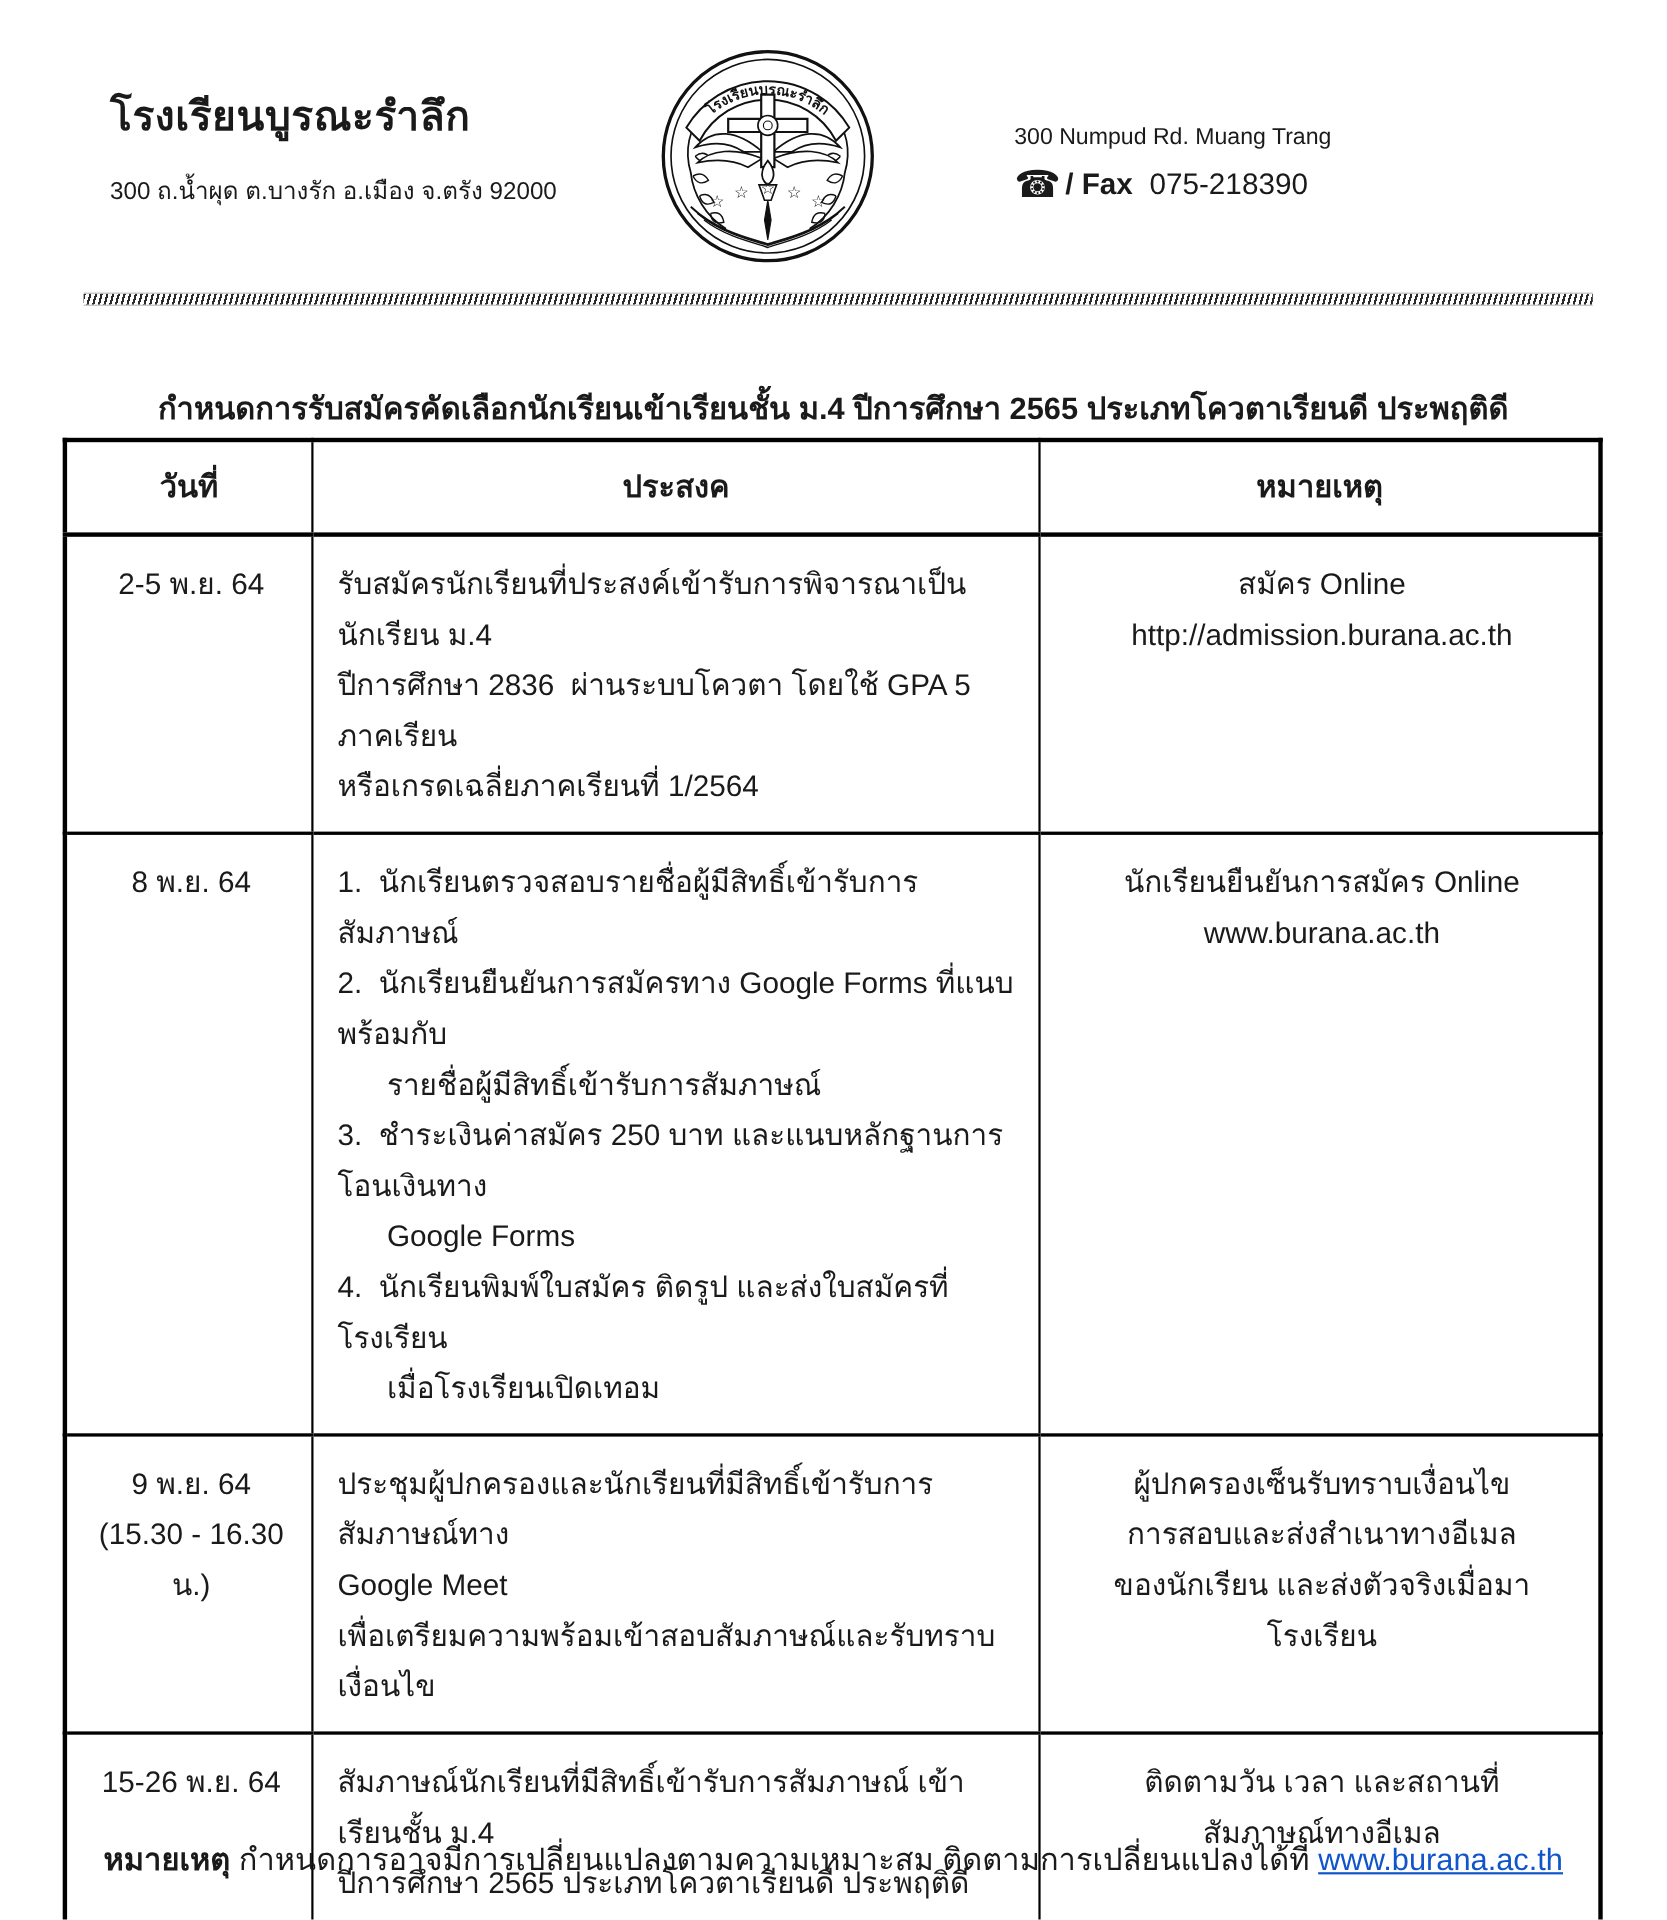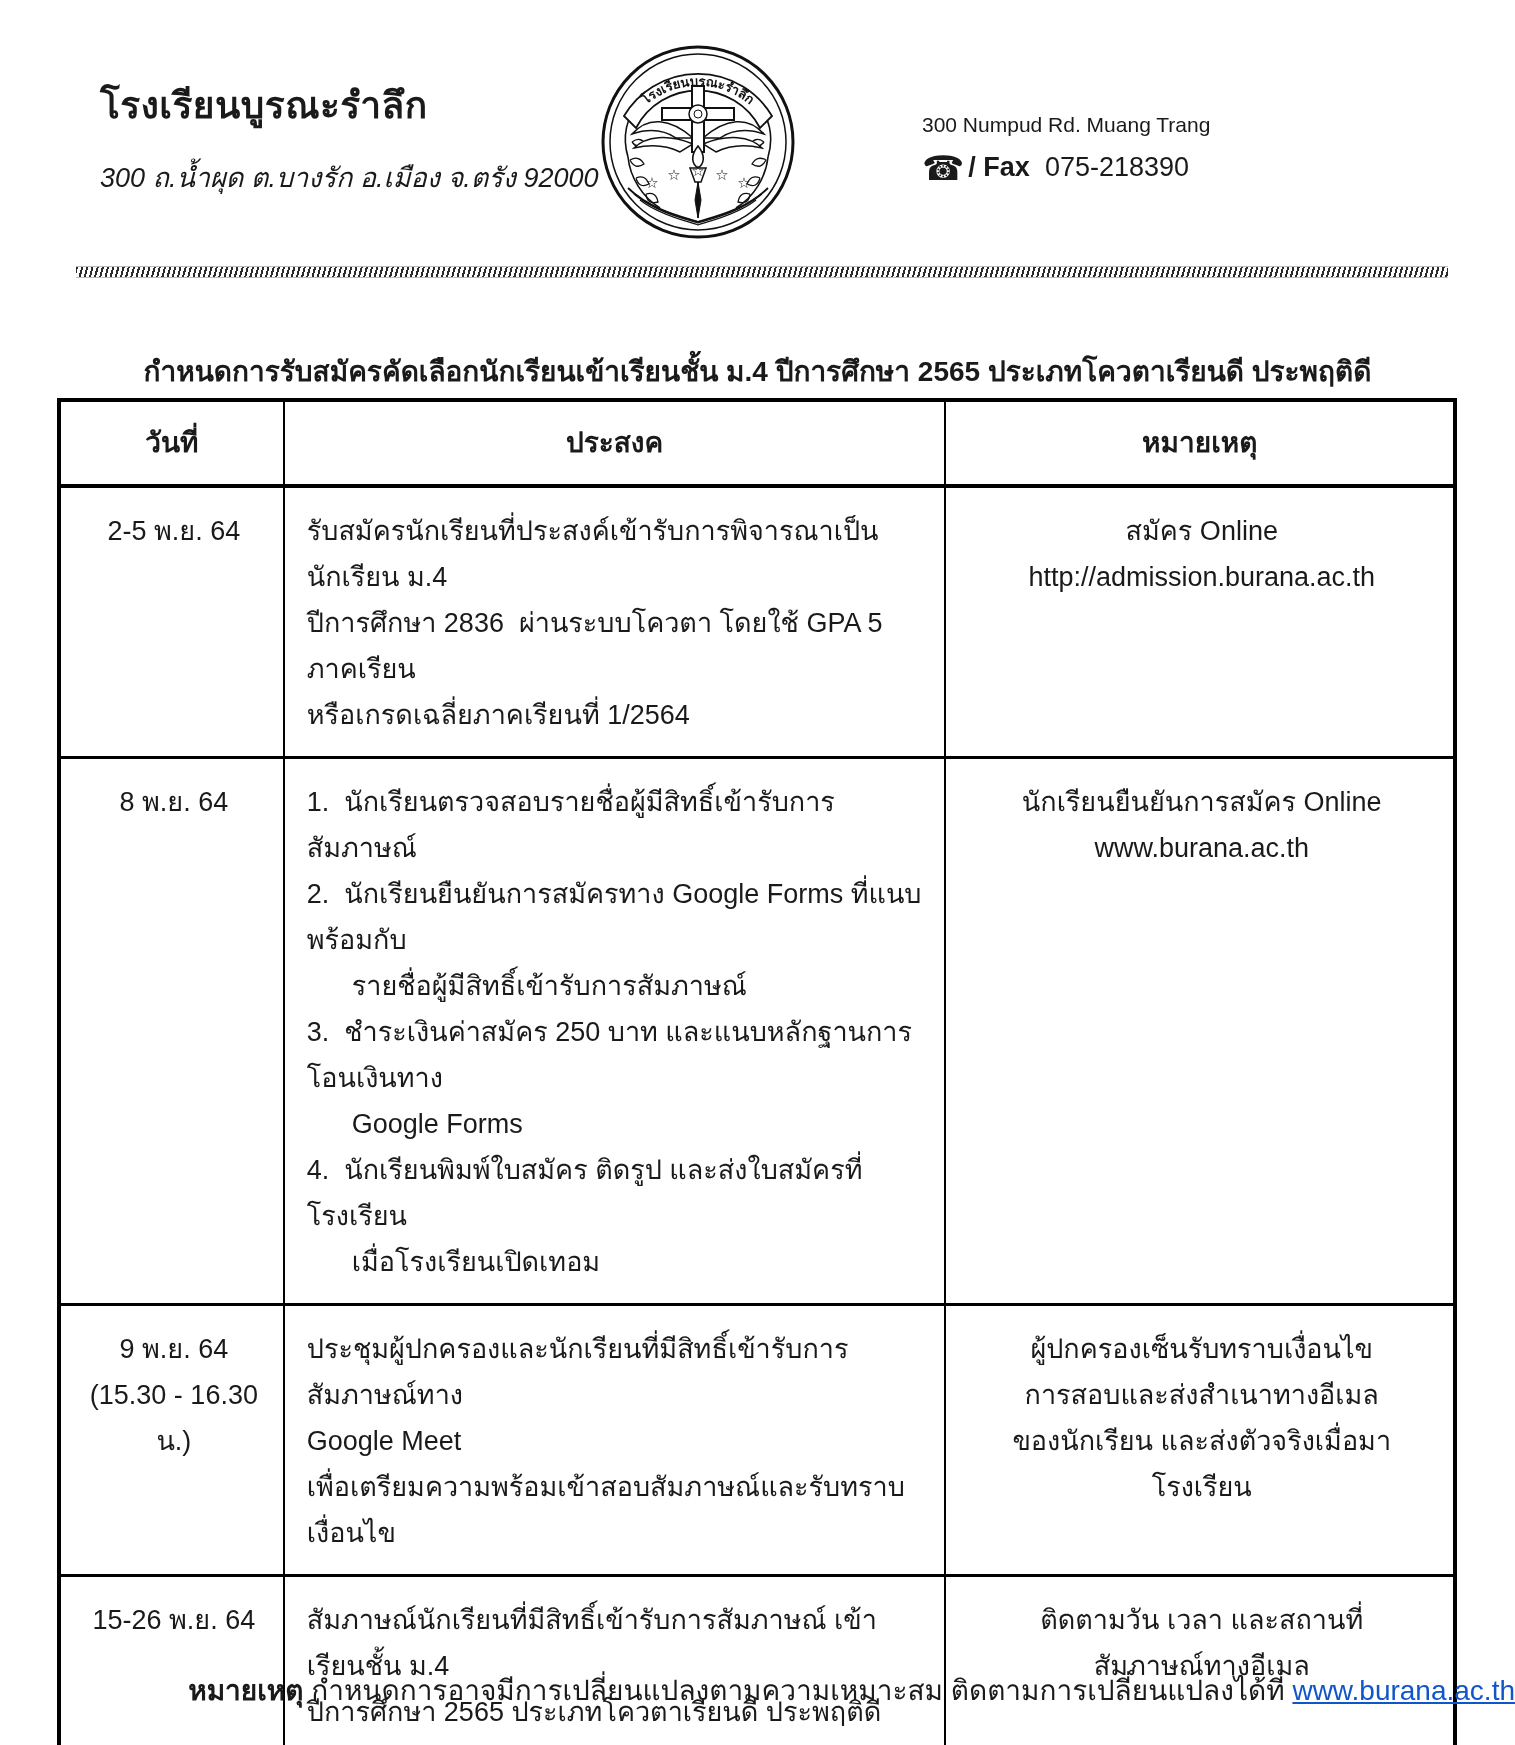--- a/index.html
+++ b/index.html
@@ -5,21 +5,21 @@
   * { margin:0; padding:0; box-sizing:border-box; }
   html,body { background:#ffffff; }
   body {
     width:1515px; height:1745px; position:relative; overflow:hidden;
     font-family:"Liberation Sans", sans-serif; color:#1a1a1a;
   }
   
   .header { position:relative; height:250px; }
   .hdr-left { position:absolute; left:100px; top:75px; }
   .hdr-left .school-name { font-size:37px; font-weight:bold; letter-spacing:0.5px; }
-  .hdr-left .addr { font-size:27px; margin-top:22px;font-style:italic; }
+  .hdr-left .addr { font-size:22px; margin-top:22px; }
   .hdr-left .phone { font-size:27px; margin-top:20px; }
   .logo-wrap { position:absolute; left:598px; top:42px; width:200px; height:200px; }
   .hdr-right { position:absolute; left:922px; top:92px; }
   .hdr-right .school-name-en { font-size:29px; font-weight:bold; letter-spacing:1px; }
   .hdr-right .addr-en { font-size:21px; margin-top:21px; }
   .hdr-right .phone-en { font-size:27px; margin-top:15px; display:flex; align-items:center; }
   .hdr-right .phone-glyph { font-size:34px; line-height:28px; margin-right:4px; }
   .hdr-right .fax-label { font-weight:bold; }
   
   .divider {
@@ -48,21 +48,21 @@
     border:2px solid #000; border-top:3px solid #000;
     vertical-align:top; font-size:27px; padding:20px 6px 18px 10px;
   }
   table.schedule td.date-cell { text-align:center; }
   table.schedule td.detail-cell { text-align:left; padding-left:22px; padding-right:14px; }
   table.schedule td.remark-cell { text-align:center; }
   .line { line-height:46px; white-space:pre-wrap; }
   
   .footnote {
     position:absolute; left:0; top:1668px; width:100%;
-    text-align:right; font-size:28px;
+    text-align:center; font-size:28px;
   }
   .footnote .fn-label { font-weight:bold; }
   .footnote a.fn-link { color:#1155cc; text-decoration:underline; cursor:pointer; }
   
   .emblem path, .emblem circle, .emblem rect, .emblem line { vector-effect:non-scaling-stroke; }
 </style>
 </head>
 <body>
 
 <div class="header">

